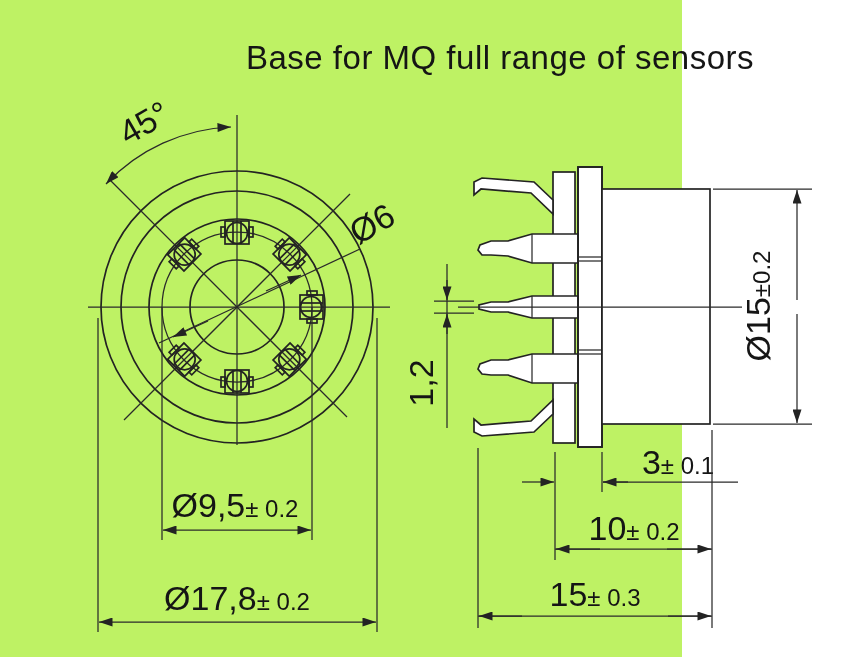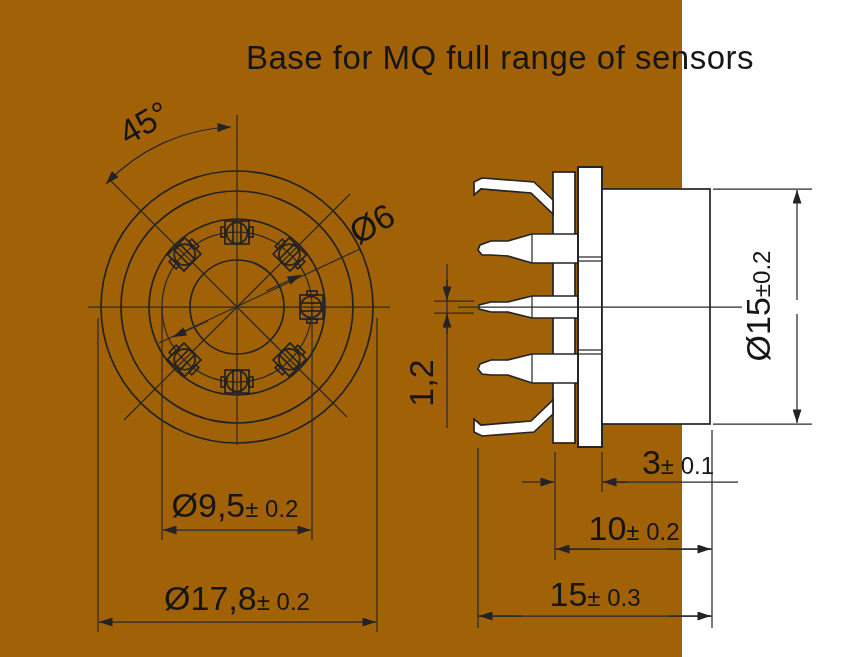--- a/index.html
+++ b/index.html
@@ -1,16 +1,16 @@
 <!DOCTYPE html>
 <html><head>
 <meta charset="utf-8">
 <style>
   html,body{margin:0;padding:0;background:#ffffff;width:841px;height:657px;overflow:hidden;}
-  .stage{position:relative;width:682px;height:657px;background:#a16207;font-family:"Liberation Sans",sans-serif;}
+  .stage{position:relative;width:682px;height:657px;background:#bef264;font-family:"Liberation Sans",sans-serif;}
   svg{display:block;}
   .ln{fill:none;stroke:#232323;stroke-width:1.7;stroke-linejoin:miter;}
   .thin{fill:none;stroke:#2a2a2a;stroke-width:1.25;}
   .wht{fill:#ffffff;stroke:#232323;stroke-width:1.7;stroke-linejoin:miter;}
   .nofill{fill:none;stroke:#232323;stroke-width:1.7;}
   text{fill:#151515;}
   .dimtxt{font-size:34px;}
   .toltxt{font-size:24px;}
   .title-txt{font-size:33px;letter-spacing:0.5px;}
 </style>

